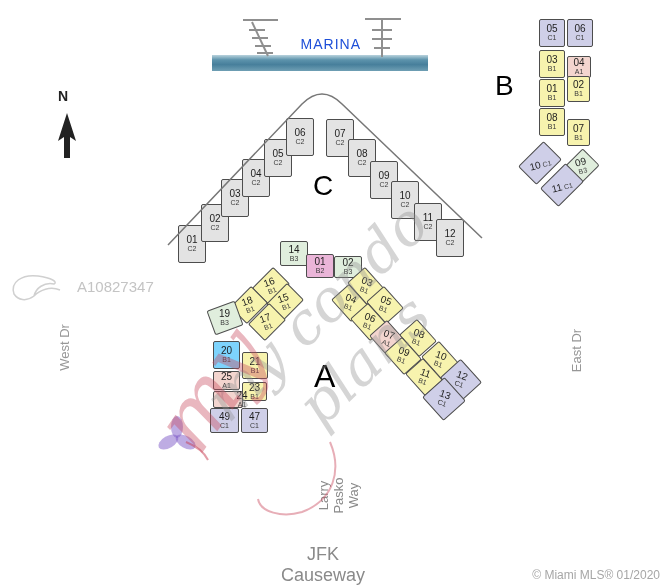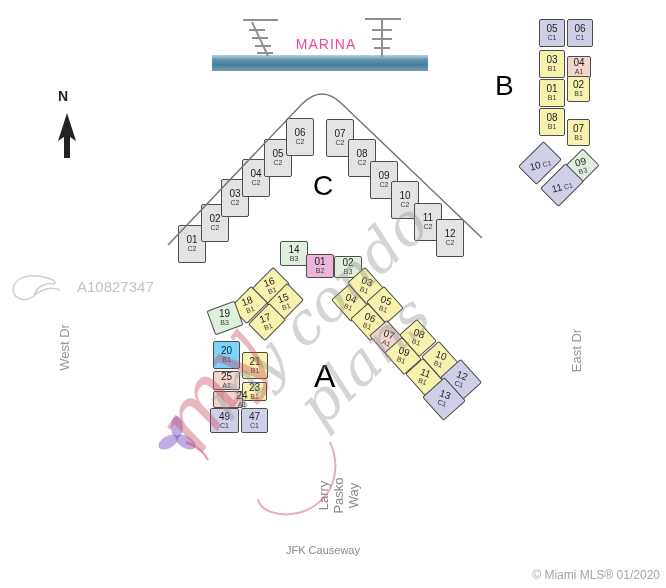--- a/index.html
+++ b/index.html
@@ -1,30 +1,30 @@
 <!DOCTYPE html>
 <html><head>
 <meta charset="utf-8">
 <style>
   html,body{margin:0;padding:0;background:#fff;}
   #site-plan{position:relative;width:666px;height:588px;background:#fff;overflow:hidden;
              font-family:"Liberation Sans",sans-serif;}
   
   #marina-water{position:absolute;left:212px;top:55px;width:216px;height:16px;
     background:linear-gradient(180deg,#b9d3dd 0%,#5d93ac 30%,#477f9b 60%,#6f9fb4 100%);}
-  #marina-label{position:absolute;left:291px;top:36px;width:70px;text-align:center;
-    font-size:14px;letter-spacing:1px;font-weight:500;color:#ec4899;}
+  #marina-label{position:absolute;left:291px;top:36px;width:70px;text-align:right;
+    font-size:14px;letter-spacing:1px;font-weight:500;color:#1d4ed8;}
   
   .street{position:absolute;color:#979797;font-size:13px;text-align:center;}
   #west-street{left:34px;top:340px;width:60px;transform:rotate(-90deg);}
   #east-street{left:546px;top:343px;width:60px;transform:rotate(-90deg);}
   #inner-street{left:306px;top:473px;width:64px;transform:rotate(-90deg);
     line-height:15px;color:#8a8a8a;}
   #inner-street span{display:block;}
-  #south-street{left:268px;top:544px;width:110px;font-size:11px;color:#8a8a8a;}
+  #south-street{left:268px;top:544px;width:110px;font-size:18px;color:#8a8a8a;}
   
   #north-label{position:absolute;left:58px;top:88px;font-size:14px;font-weight:700;color:#222;}
   
   .bldg-label{position:absolute;color:#000;font-weight:400;line-height:1;}
   
   .unit{position:absolute;box-sizing:border-box;border:1px solid #4d4d4d;border-radius:2px;
     display:flex;align-items:center;justify-content:center;}
   .unit-label{text-align:center;white-space:nowrap;}
   .unit-label.inline .unit-num,.unit-label.inline .unit-type{display:inline;margin:0 1px;}
   .unit-num{font-size:10px;line-height:10px;color:#1c1c1c;font-weight:500;}

